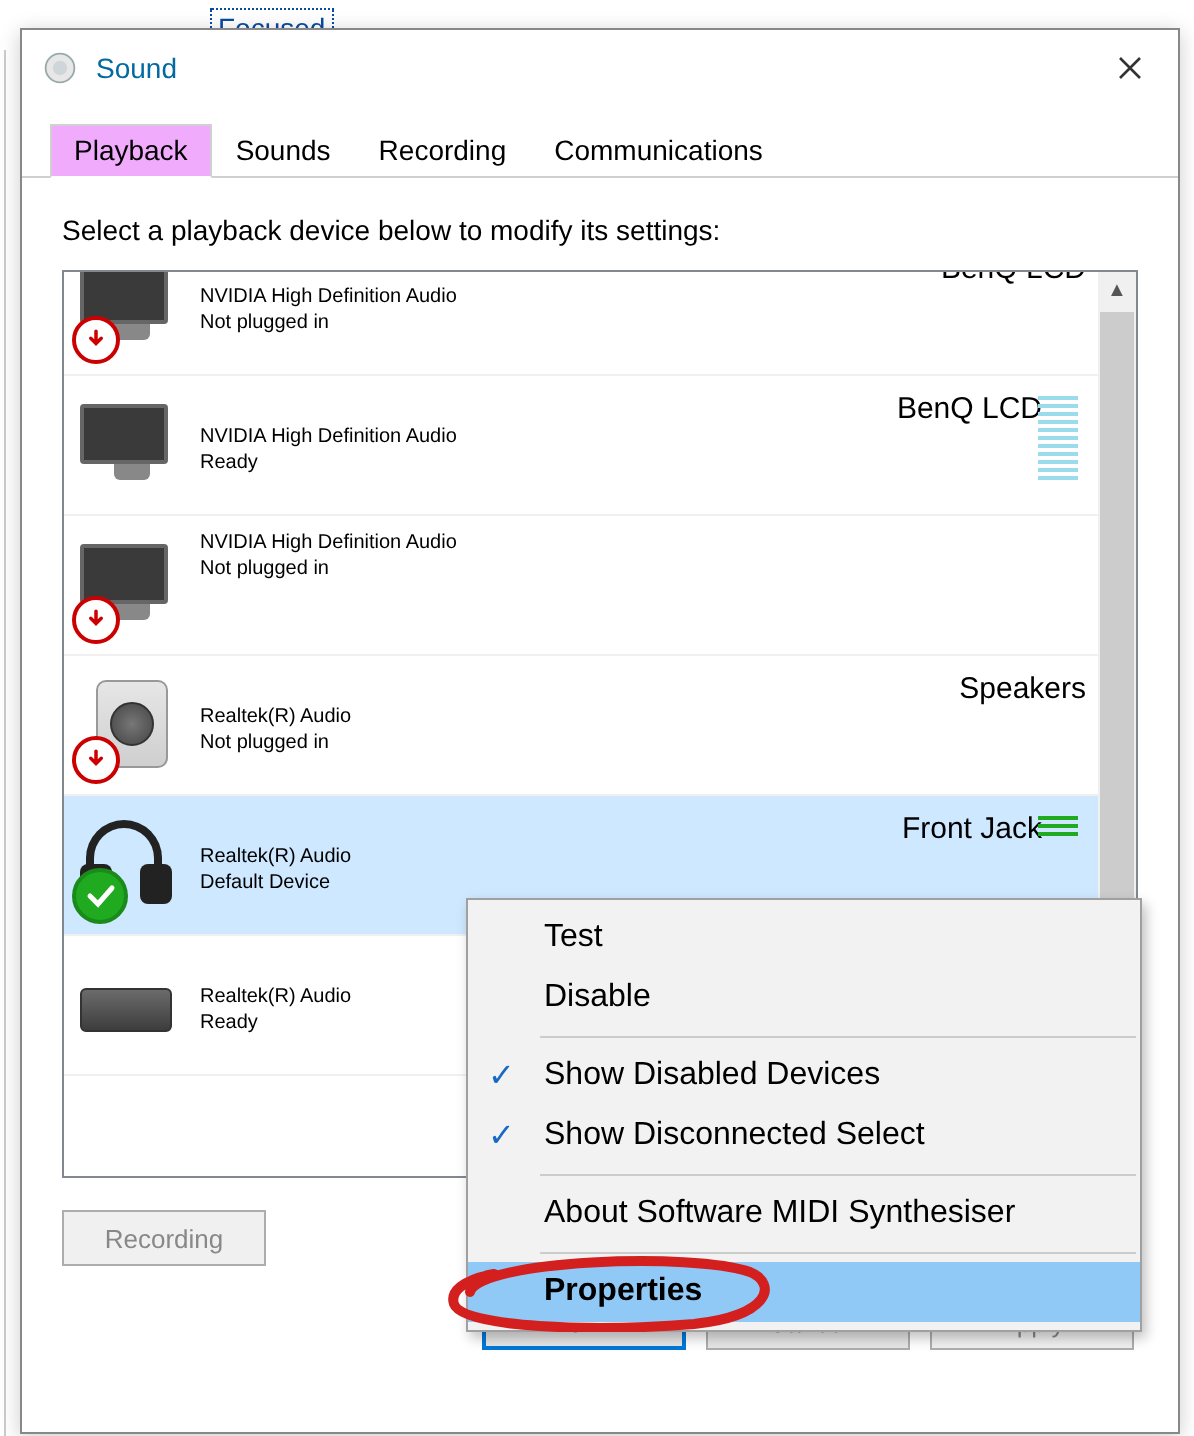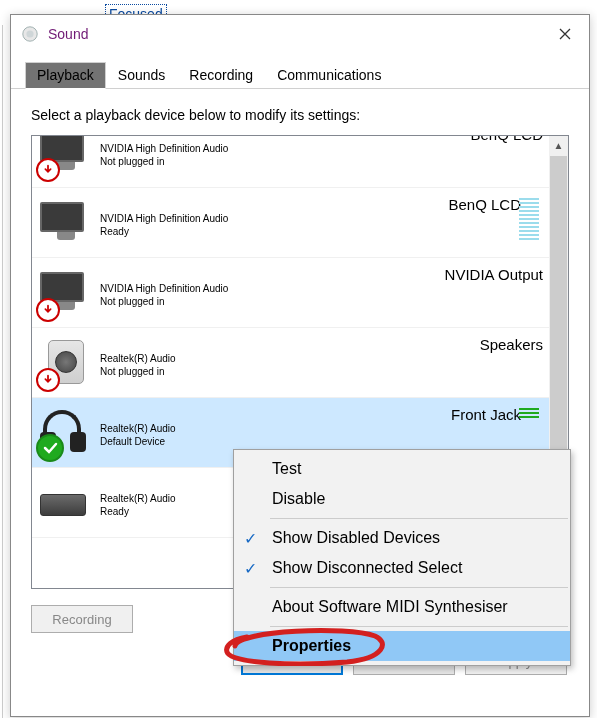--- a/index.html
+++ b/index.html
@@ -43,21 +43,21 @@
     align-items: center;
     padding: 0 0 0 10px;
   }
   .titlebar-icon {
     width: 18px; height: 18px;
     margin-right: 9px;
   }
   .titlebar-title {
     flex: 1;
     font-size: 14px;
-    color: #701a75;
+    color: #0369a1;
   }
   .close-btn {
     width: 48px; height: 36px;
     display: flex; align-items: center; justify-content: center;
     color: #333;
   }
   .tabstrip {
     display: flex;
     padding-left: 14px;
     border-bottom: 1px solid #d0d0d0;
@@ -69,21 +69,21 @@
     padding: 4px 11px 5px 11px;
     font-size: 14px;
     color: #000;
     border: 1px solid transparent;
     margin-bottom: -1px;
     cursor: pointer;
   }
   .tab.active {
     border: 1px solid #d0d0d0;
     border-bottom: 1px solid #fff;
-    background: #737373;
+    background: #f0abfc;
   }
   .content {
     padding: 18px 20px 14px 20px;
   }
   .prompt { font-size: 14px; margin-bottom: 12px; }
   .listbox {
     border: 1px solid #828790;
     height: 454px;
     position: relative;
     background: #fff;
@@ -364,21 +364,20 @@
           <div class="dev-icon">
             <div class="monitor-body"></div>
               <div class="monitor-stand"></div>
             <div class="badge unplugged">
               <svg viewBox="0 0 16 16">
                   <path d="M8 3 L8 10 M5 7 L8 10 L11 7" fill="none" stroke="#c00" stroke-width="2" stroke-linecap="round"></path>
                 </svg>
             </div>
           </div>
           <div class="dev-text">
-            <div class="dev-name">NVIDIA Output</div>
             <div class="dev-sub">NVIDIA High Definition Audio</div>
             <div class="dev-sub">Not plugged in</div>
           </div>
         </div>
 
         <div class="device">
           <div class="dev-icon">
             <div class="speaker-body">
                 <div class="speaker-cone"></div>
               </div>

